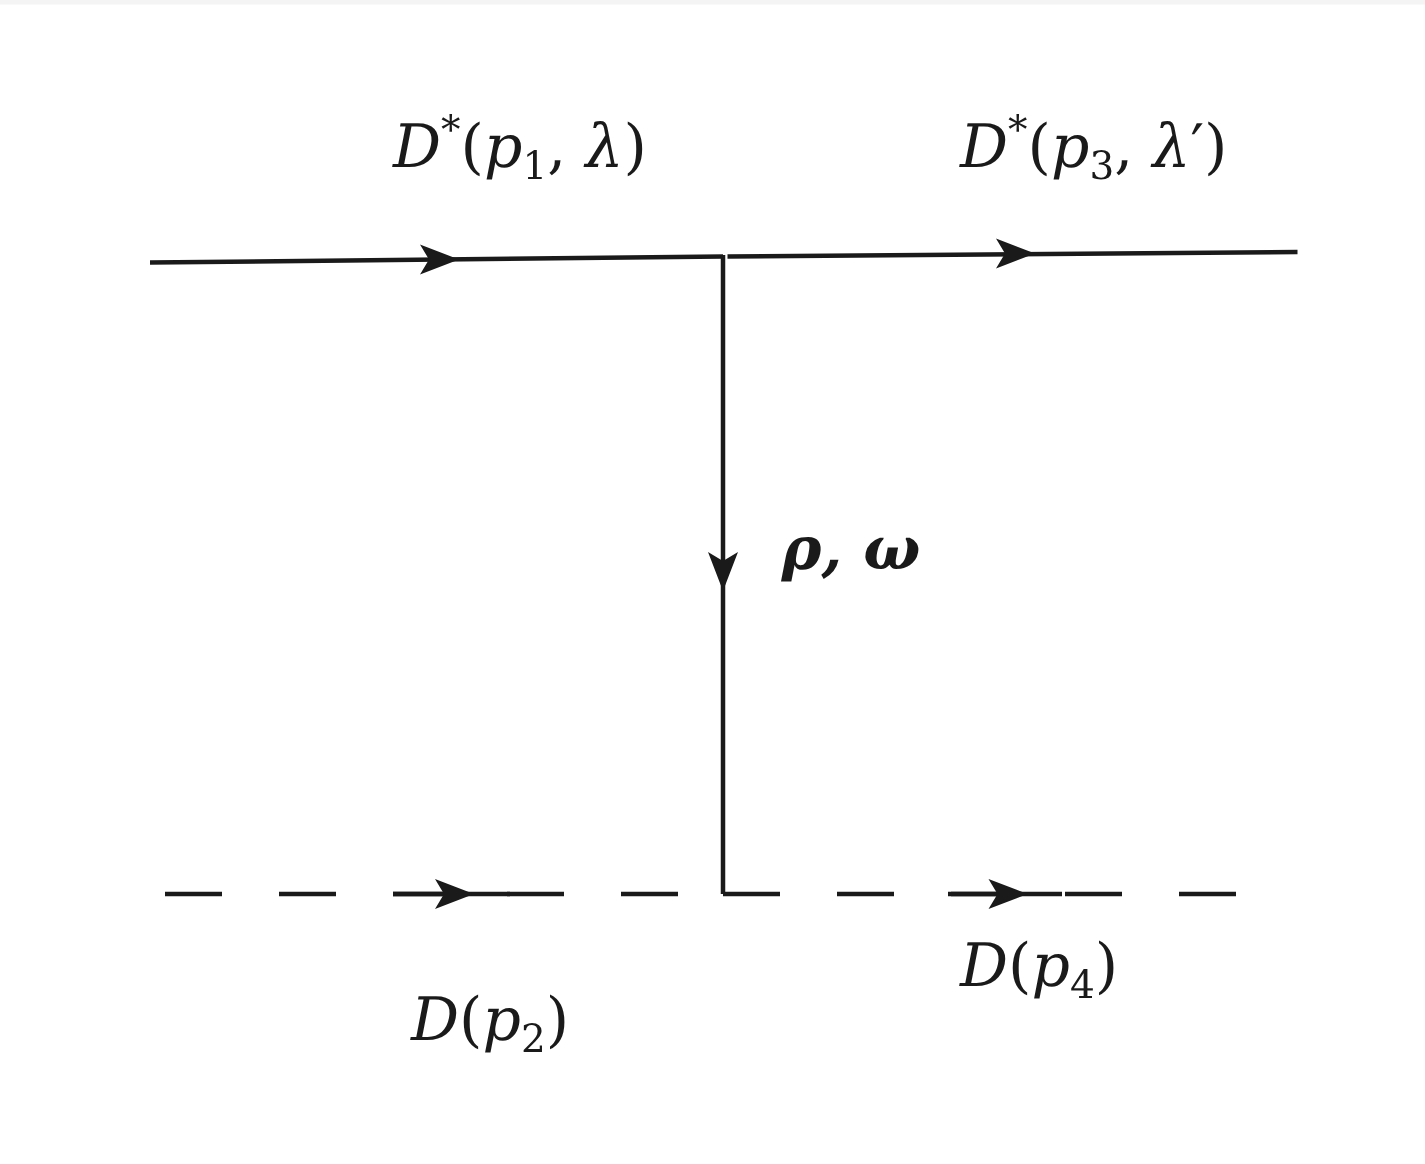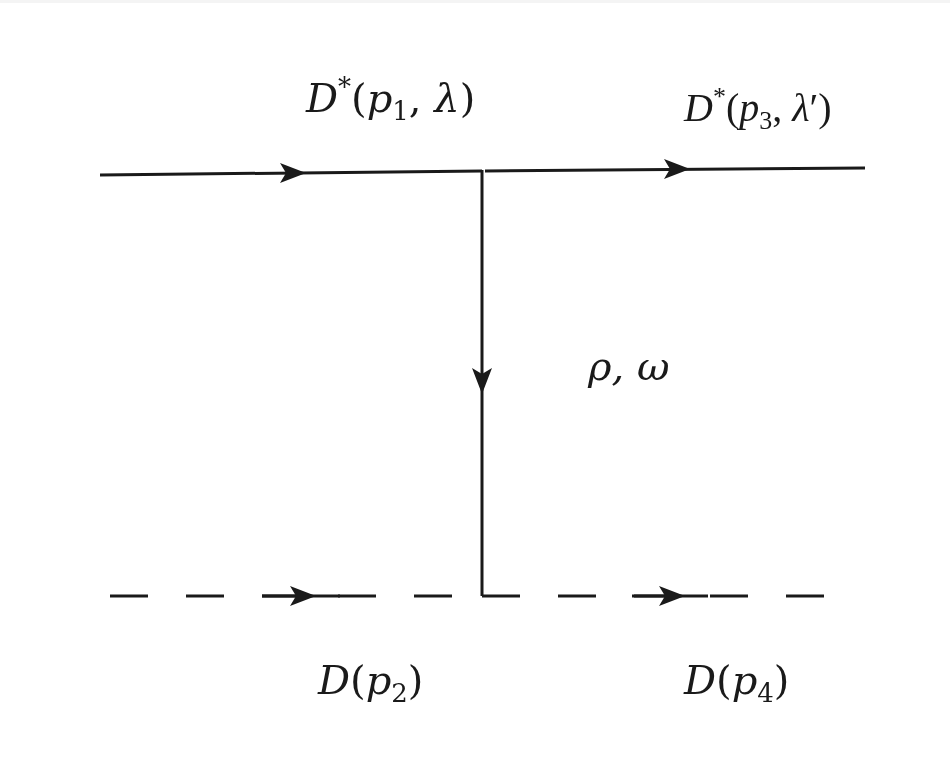--- a/index.html
+++ b/index.html
@@ -6,21 +6,20 @@
     body { width: 950px; height: 776px; position: relative; overflow: hidden; }
     #diagram { position: absolute; left: 0; top: 0; width: 950px; height: 776px; }
     .label {
       position: absolute;
       font-family: "DejaVu Serif", "Liberation Serif", serif;
       font-style: italic;
       font-size: 40px;
       color: #1a1a1a;
       white-space: nowrap;
       line-height: 1;
-      margin-left: 44px;
     }
     .label .up { font-style: normal; }
     .label sub { font-size: 26px; font-style: normal; vertical-align: -8px; }
     .label sup { font-size: 26px; font-style: normal; vertical-align: 16px; }
     .topband { position:absolute; left:0; top:0; width:950px; height:3px; background:#f4f4f4; }
   </style>
 </head>
 <body>
 
 <div class="topband"></div>
@@ -54,27 +53,27 @@
     <line x1="632" y1="596" x2="708" y2="596" stroke="#1a1a1a" stroke-width="3"></line>
     <path d="M290,586 L316,596 L290,606 L296,596 Z" fill="#1a1a1a"></path>
     <path d="M659,586 L685,596 L659,606 L665,596 Z" fill="#1a1a1a"></path>
   </g>
 </svg>
 
 <div class="label" style="left:262px; top:74px;">
   <span>D</span><sup>*</sup><span class="up">(</span><span>p</span><sub>1</sub><span class="up">, </span><span>λ</span><span class="up">)</span>
 </div>
 
-<div class="label" style="left:640px; top:84px;font-family:Liberation Serif, serif;">
+<div class="label" style="left:640px; top:74px;">
   <span>D</span><sup>*</sup><span class="up">(</span><span>p</span><sub>3</sub><span class="up">, </span><span>λ</span><span class="up">′</span><span class="up">)</span>
 </div>
 
-<div class="label" style="left:544px; top:346px;">
+<div class="label" style="left:521px; top:346px;font-weight:bold;">
   <span>ρ, ω</span>
 </div>
 
 <div class="label" style="left:274px; top:660px;">
   <span>D</span><span class="up">(</span><span>p</span><sub>2</sub><span class="up">)</span>
 </div>
 
-<div class="label" style="left:640px; top:660px;">
+<div class="label" style="left:640px; top:624px;">
   <span>D</span><span class="up">(</span><span>p</span><sub>4</sub><span class="up">)</span>
 </div>
 
 </body></html>

